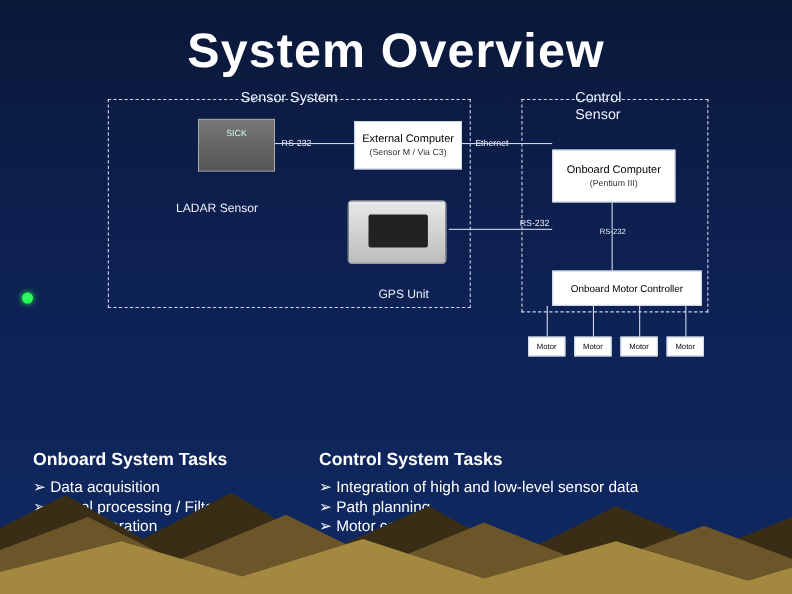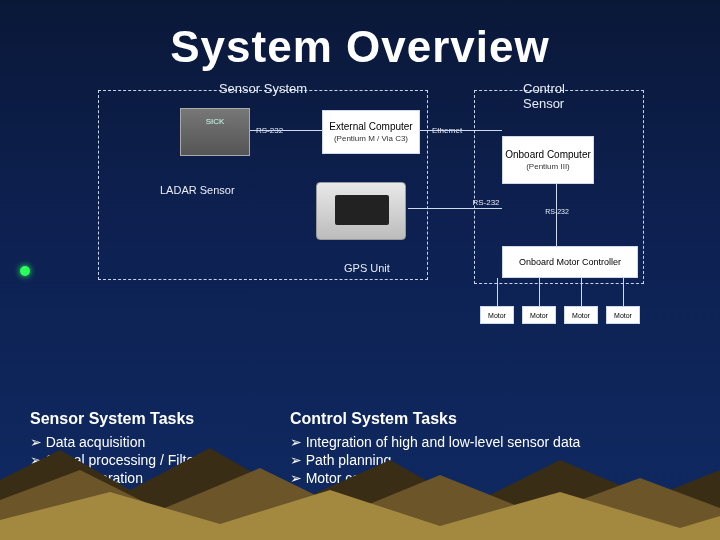--- a/index.html
+++ b/index.html
@@ -49,21 +49,21 @@
     color: #000;
     font-size: 10px;
     text-align: center;
     display: flex;
     flex-direction: column;
     align-items: center;
     justify-content: center;
   }
   .ext-comp { left: 224px; top: 36px; width: 98px; height: 44px; }
   .ext-comp .sub { font-size: 8px; color: #333; margin-top: 2px; }
-  .onboard { left: 404px; top: 62px; width: 92px; height: 48px; background: #fff; }
+  .onboard { left: 404px; top: 62px; width: 112px; height: 48px; background: #fff; }
   .onboard .sub { font-size: 8px; color: #333; margin-top: 2px; }
   .motor-ctrl { left: 404px; top: 172px; width: 136px; height: 32px; font-size: 9px; }
   .ladar-img {
     position: absolute;
     left: 82px; top: 34px;
     width: 70px; height: 48px;
     background: linear-gradient(#777,#555);
     border: 1px solid #aaa;
   }
   .ladar-img::after {
@@ -176,21 +176,21 @@
 
   <div class="dashed-box control-sys">
     <div class="box-title">Control Sensor</div>
   </div>
 
   <div class="ladar-img"></div>
   <div class="ladar-lbl">LADAR Sensor</div>
 
   <div class="solid-box ext-comp">
     <div>External Computer</div>
-    <div class="sub">(Pentium M / Via C3)</div>
+    <div class="sub">(Sensor M / Via C3)</div>
   </div>
 
   <div class="gps-img"></div>
   <div class="gps-lbl">GPS Unit</div>
 
   <div class="solid-box onboard">
     <div>Onboard Computer</div>
     <div class="sub">(Pentium III)</div>
   </div>
 
@@ -216,21 +216,21 @@
     <div class="motor">Motor</div>
     <div class="motor">Motor</div>
     <div class="motor">Motor</div>
   </div>
 </div>
 
 <div class="bullet"></div>
 
 <div class="tasks">
   <div class="col-left">
-    <div class="th">Sensor System Tasks</div>
+    <div class="th">Onboard System Tasks</div>
     <div class="bul">Data acquisition</div>
     <div class="bul">Signal processing / Filtering</div>
     <div class="bul">Map generation</div>
   </div>
   <div class="col-right">
     <div class="th">Control System Tasks</div>
     <div class="bul">Integration of high and low-level sensor data</div>
     <div class="bul">Path planning</div>
     <div class="bul">Motor control</div>
   </div>

